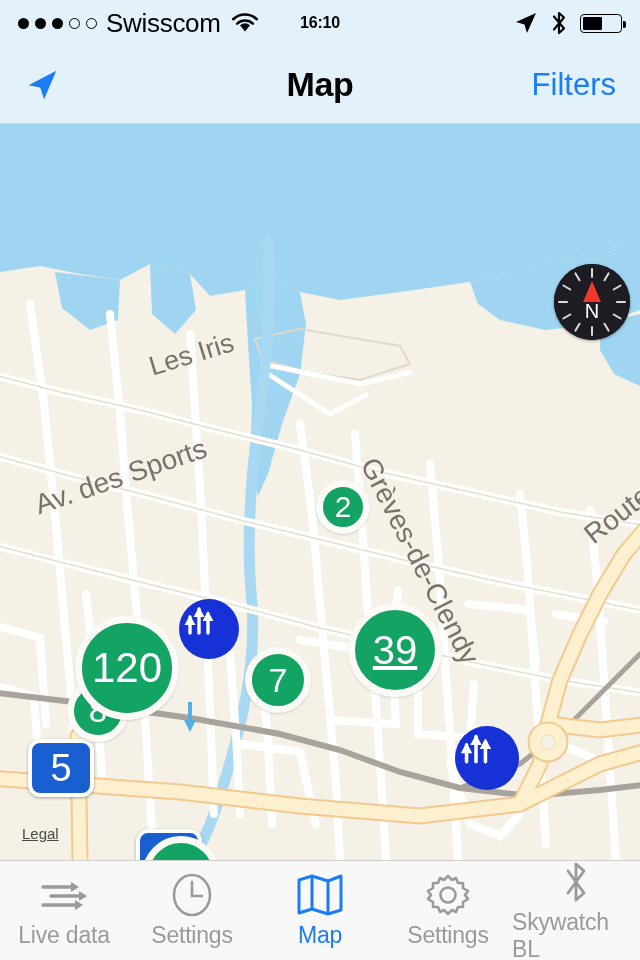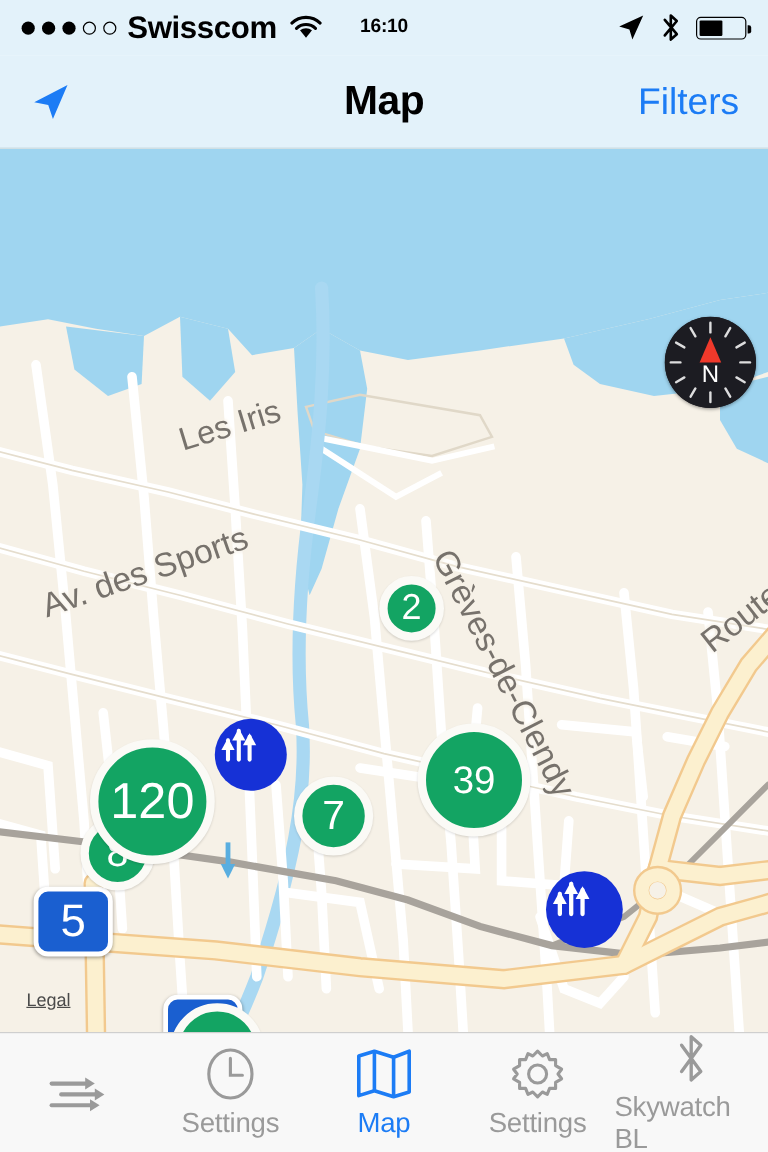--- a/index.html
+++ b/index.html
@@ -13,21 +13,21 @@
   
   .statusbar{
     position:absolute; top:0; left:0; width:640px; height:46px;
     background:#e3f2fa; display:flex; align-items:center;
     padding:0 18px; font-size:25px; color:#000;
   }
   .sb-left{display:flex; align-items:center; gap:9px;}
   .dots{display:flex; align-items:center; gap:6px;}
   .dot{width:11px;height:11px;border-radius:50%;background:#000;}
   .dot.hollow{background:transparent;border:1.6px solid #000;}
-  .carrier{font-size:26px;letter-spacing:-0.3px;font-weight:bold;}
+  .carrier{font-size:26px;letter-spacing:-0.3px;}
   .sb-center{position:absolute;left:0;right:0;text-align:center;font-size:16px;font-weight:600;letter-spacing:-0.2px;}
   .sb-right{margin-left:auto;display:flex;align-items:center;gap:12px;position:relative;z-index:2;}
   .batt{width:42px;height:19px;border:1.8px solid #000;border-radius:4px;position:relative;display:flex;align-items:center;padding:2px;}
   .batt::after{content:"";position:absolute;right:-5px;top:6px;width:3px;height:7px;background:#000;border-radius:0 2px 2px 0;}
   .batt i{display:block;height:100%;width:52%;background:#000;border-radius:1px;}
 
   
   .navbar{
     position:absolute; top:46px; left:0; width:640px; height:78px;
     background:#e3f2fa; display:flex; align-items:center; padding:0 24px;
@@ -272,40 +272,41 @@
         <path d="M11 8 L16.5 18 L5.5 18 Z" fill="#fff" transform="translate(0,8)"></path>
         <path d="M20 2 L25.5 12 L14.5 12 Z" fill="#fff" transform="translate(0,6)"></path>
         <path d="M29 5 L34.5 15 L23.5 15 Z" fill="#fff" transform="translate(0,7)"></path>
       </svg>
     </div>
 
     <div class="mk cluster" style="left:316px; top:356px; width:54px; height:54px; font-size:30px;">2</div>
     <div class="mk cluster" style="left:245px; top:523px; width:66px; height:66px; font-size:34px;">7</div>
     <div class="mk cluster" style="left:67px; top:556px; width:62px; height:62px; font-size:33px;">8</div>
     <div class="mk cluster" style="left:75px; top:492px; width:104px; height:104px; font-size:42px;">120</div>
-    <div class="mk cluster" style="left:348px; top:479px; width:94px; height:94px; font-size:32px;">39</div>
+    <div class="mk cluster" style="left:348px; top:479px; width:94px; height:94px; font-size:40px;text-decoration:underline;">39</div>
 
     <a class="legal" href="#">Legal</a>
   </div>
 
   <div class="tabbar">
 
     <div class="tab">
       <span class="tab-ico">
         <svg width="50" height="34" viewBox="0 0 50 34">
           <g stroke="#9a9a9a" stroke-width="3.4" fill="none" stroke-linecap="round">
             <line x1="4" y1="9" x2="32" y2="9"></line>
             <line x1="12" y1="18" x2="40" y2="18"></line>
             <line x1="4" y1="27" x2="36" y2="27"></line>
           </g>
           <path d="M32 4 L40 9 L32 14 Z" fill="#9a9a9a"></path>
           <path d="M40 13 L48 18 L40 23 Z" fill="#9a9a9a"></path>
           <path d="M36 22 L44 27 L36 32 Z" fill="#9a9a9a"></path>
         </svg>
       </span>
+      <span class="tab-lbl">Live data</span>
     </div>
 
     <div class="tab">
       <span class="tab-ico">
         <svg width="42" height="46" viewBox="0 0 42 46">
           <ellipse cx="21" cy="23" rx="18" ry="20" fill="none" stroke="#9a9a9a" stroke-width="2.6"></ellipse>
           <path d="M21 10 L21 24 L31 24" fill="none" stroke="#9a9a9a" stroke-width="2.6" stroke-linecap="round"></path>
         </svg>
       </span>
       <span class="tab-lbl">Settings</span>

